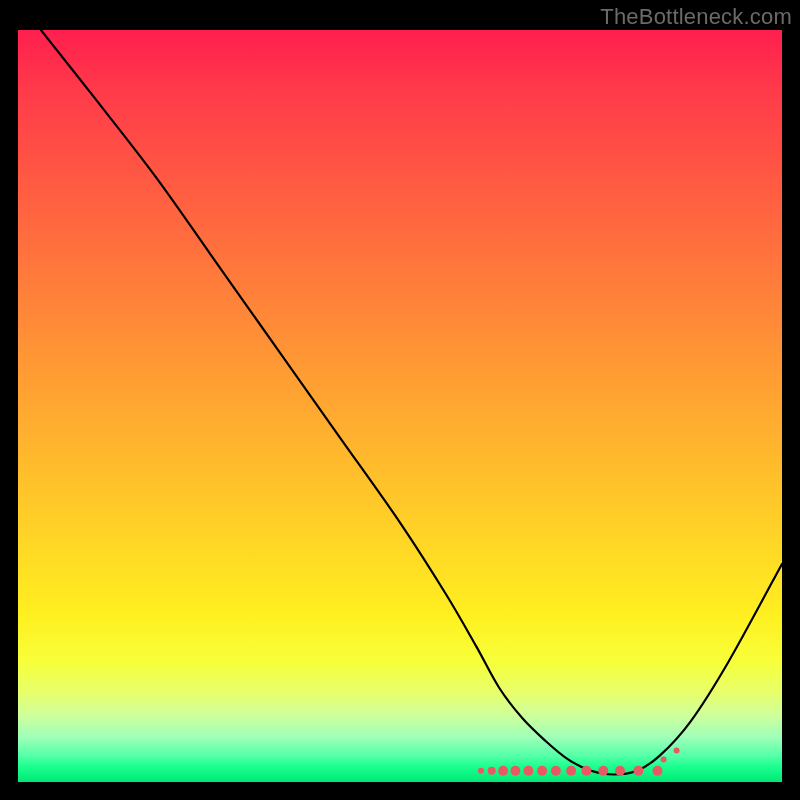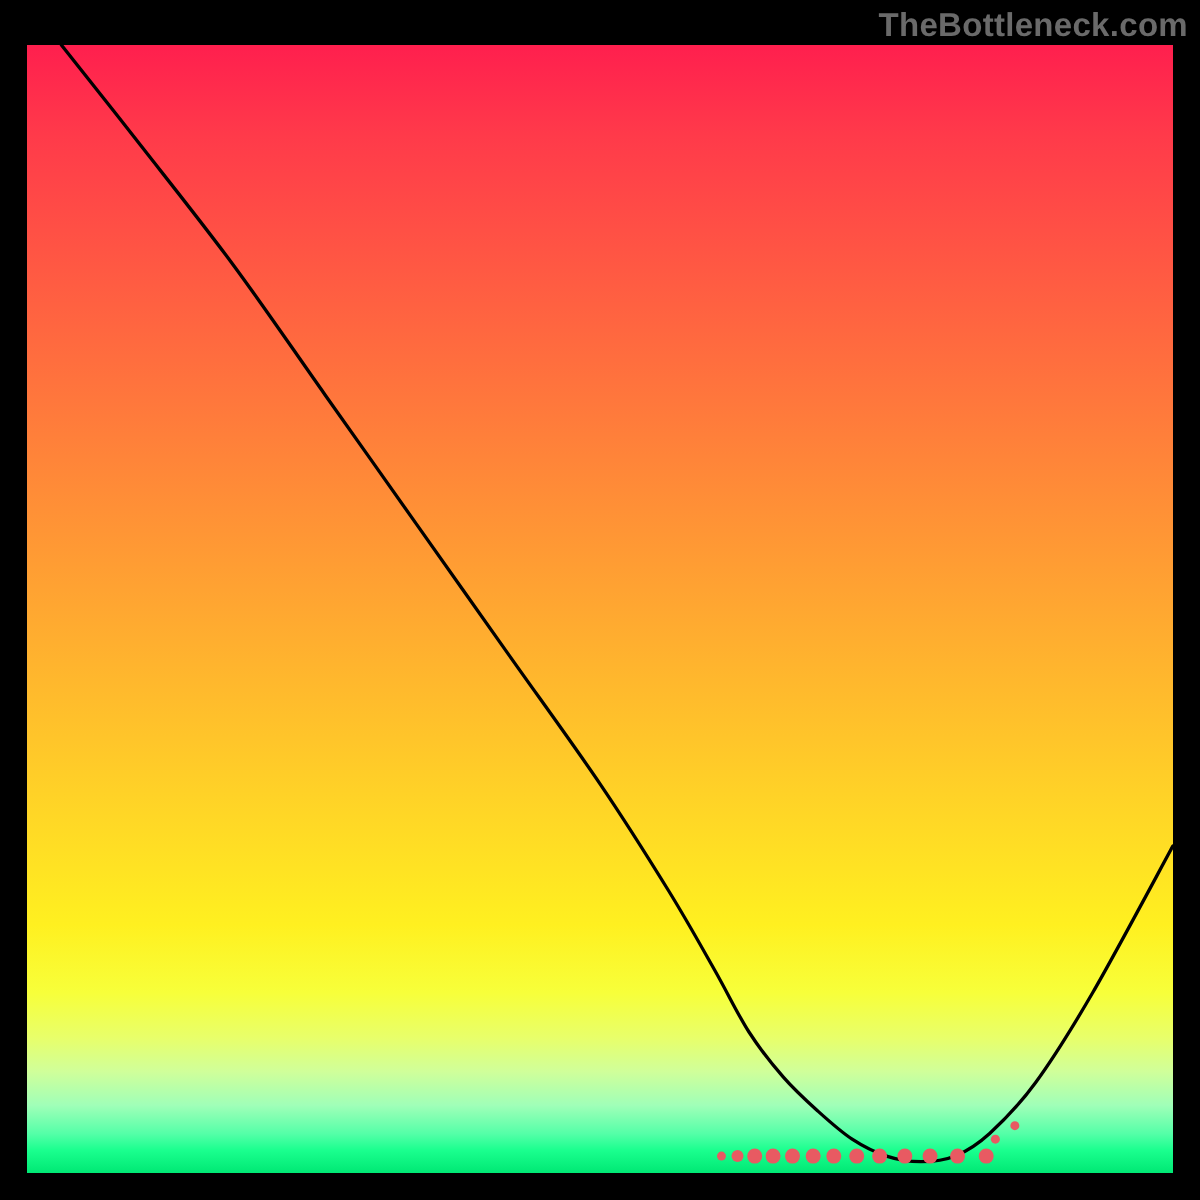--- a/index.html
+++ b/index.html
@@ -9,21 +9,21 @@
     width: 800px;
     height: 800px;
     background: #000;
   }
   .watermark {
     position: absolute;
     top: 4px;
     right: 8px;
     font-family: Arial, Helvetica, sans-serif;
     font-size: 22px;
-    font-weight: bold;
+    font-weight: normal;
     color: #6a6a6a;
     letter-spacing: 0.2px;
     z-index: 10;
     text-align: center;
   }
   .plot-area {
     position: absolute;
     left: 18px;
     top: 30px;
     width: 764px;

